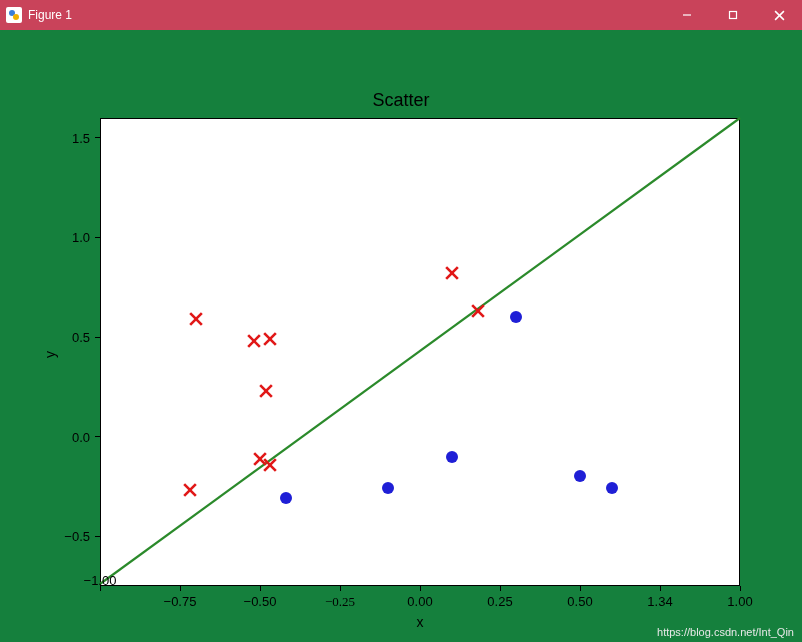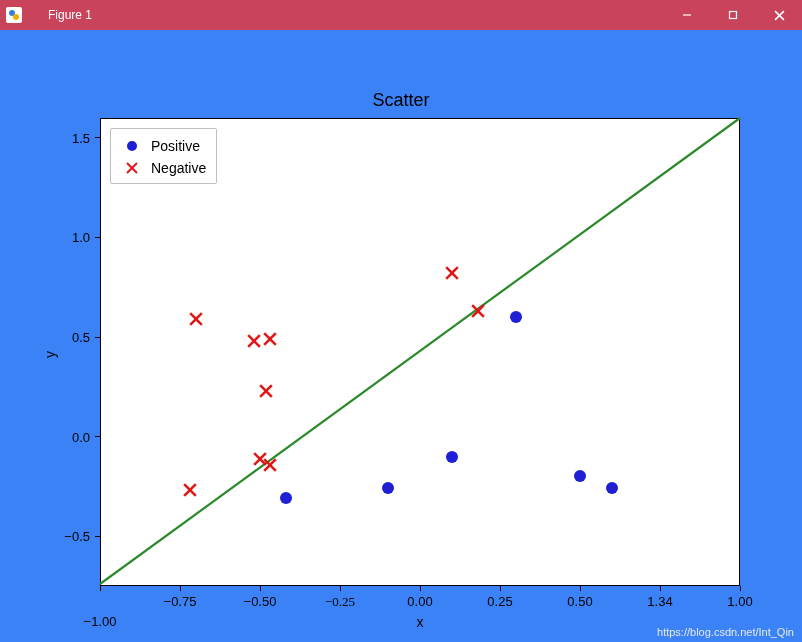--- a/index.html
+++ b/index.html
@@ -23,37 +23,37 @@
   .titlebar-icon {
     width: 16px;
     height: 16px;
     margin: 0 6px 0 6px;
     background: #fff;
     border-radius: 2px;
     display: flex;
     align-items: center;
     justify-content: center;
   }
-  .titlebar-title { flex: 0 0 auto; margin-left: 20px; }
+  .titlebar-title { flex: 0 0 auto; }
   .titlebar-spacer { flex: 1; }
   .titlebar-btn {
     width: 46px;
     height: 30px;
     display: flex;
     align-items: center;
     justify-content: center;
     color: #fff;
   }
   .titlebar-btn svg { stroke: #fff; }
 
   .canvas-wrap {
     position: relative;
     width: 802px;
     height: 612px;
-    background: #3b82f6;
+    background: #15803d;
   }
   .plot-area {
     position: absolute;
     background: #fff;
     border: 1px solid #000;
   }
   .chart-title {
     position: absolute;
     top: 60px;
     left: 0;
@@ -161,41 +161,24 @@
 <div class="canvas-wrap">
 
   <div class="chart-title">Scatter</div>
 
   <div id="plot" class="plot-area" style="left: 100px; top: 88px; width: 640px; height: 468px;"></div>
 
   <svg id="plotsvg" class="plot-svg" width="802" height="612">
       <line x1="100" y1="554.0085106382978" x2="740" y2="88" stroke="#2b8a2b" stroke-width="2.2"></line>
     </svg>
 
-  <div id="legend" class="legend" style="left: 110px; top: 98px;">
-    <div class="legend-row">
-      <span class="legend-marker">
-        <span style="display:inline-block;width:10px;height:10px;border-radius:50%;background:#1f1fd6;"></span>
-      </span>
-      <span class="legend-label">Positive</span>
-    </div>
-    <div class="legend-row">
-      <span class="legend-marker">
-        <svg width="12" height="12" viewBox="0 0 12 12">
-            <line x1="1" y1="1" x2="11" y2="11" stroke="#e11717" stroke-width="2"></line>
-            <line x1="11" y1="1" x2="1" y2="11" stroke="#e11717" stroke-width="2"></line>
-          </svg>
-      </span>
-      <span class="legend-label">Negative</span>
-    </div>
-  </div>
 
   <div class="watermark">https://blog.csdn.net/Int_Qin</div>
 <div class="tick-mark" style="left: 99.5px; top: 556px; width: 1px; height: 5px;"></div>
-    <div class="tick-label tick-x" style="left: 100px; top: 584px;">−1.00</div>
+    <div class="tick-label tick-x" style="left: 100px; top: 543px;">−1.00</div>
     <div class="tick-mark" style="left: 179.5px; top: 556px; width: 1px; height: 5px;"></div>
     <div class="tick-label tick-x" style="left: 180px; top: 564px;">−0.75</div>
     <div class="tick-mark" style="left: 259.5px; top: 556px; width: 1px; height: 5px;"></div>
     <div class="tick-label tick-x" style="left: 260px; top: 564px;">−0.50</div>
     <div class="tick-mark" style="left: 339.5px; top: 556px; width: 1px; height: 5px;"></div>
     <div class="tick-label tick-x" style="left: 340px; top: 564px; font-family: Liberation Serif, serif;">−0.25</div>
     <div class="tick-mark" style="left: 419.5px; top: 556px; width: 1px; height: 5px;"></div>
     <div class="tick-label tick-x" style="left: 420px; top: 564px; text-align: center;">0.00</div>
     <div class="tick-mark" style="left: 499.5px; top: 556px; width: 1px; height: 5px;"></div>
     <div class="tick-label tick-x" style="left: 500px; top: 564px;">0.25</div>

